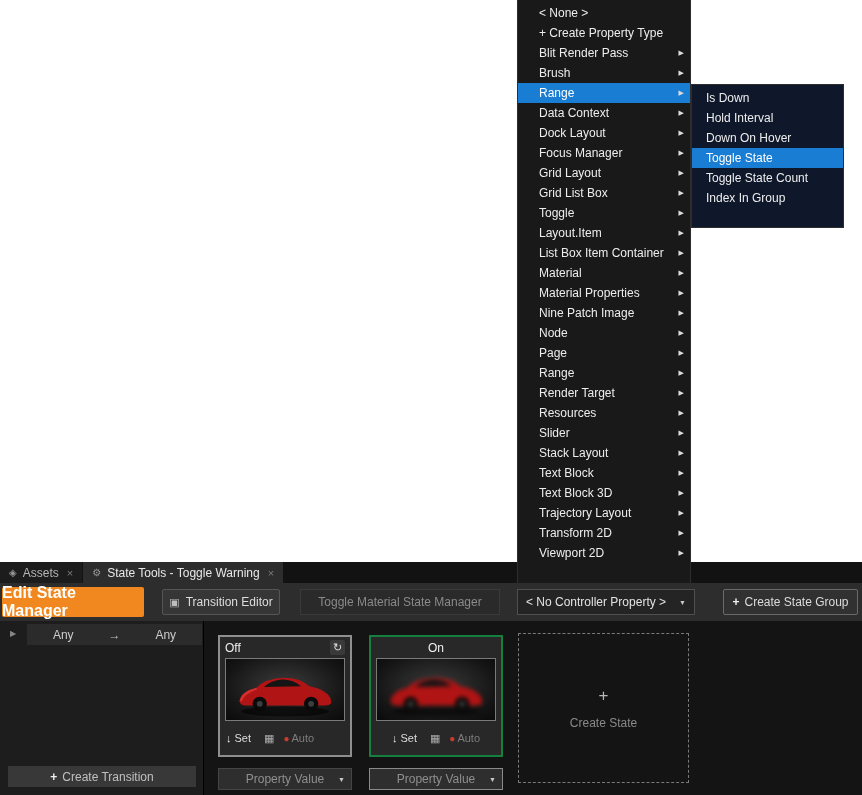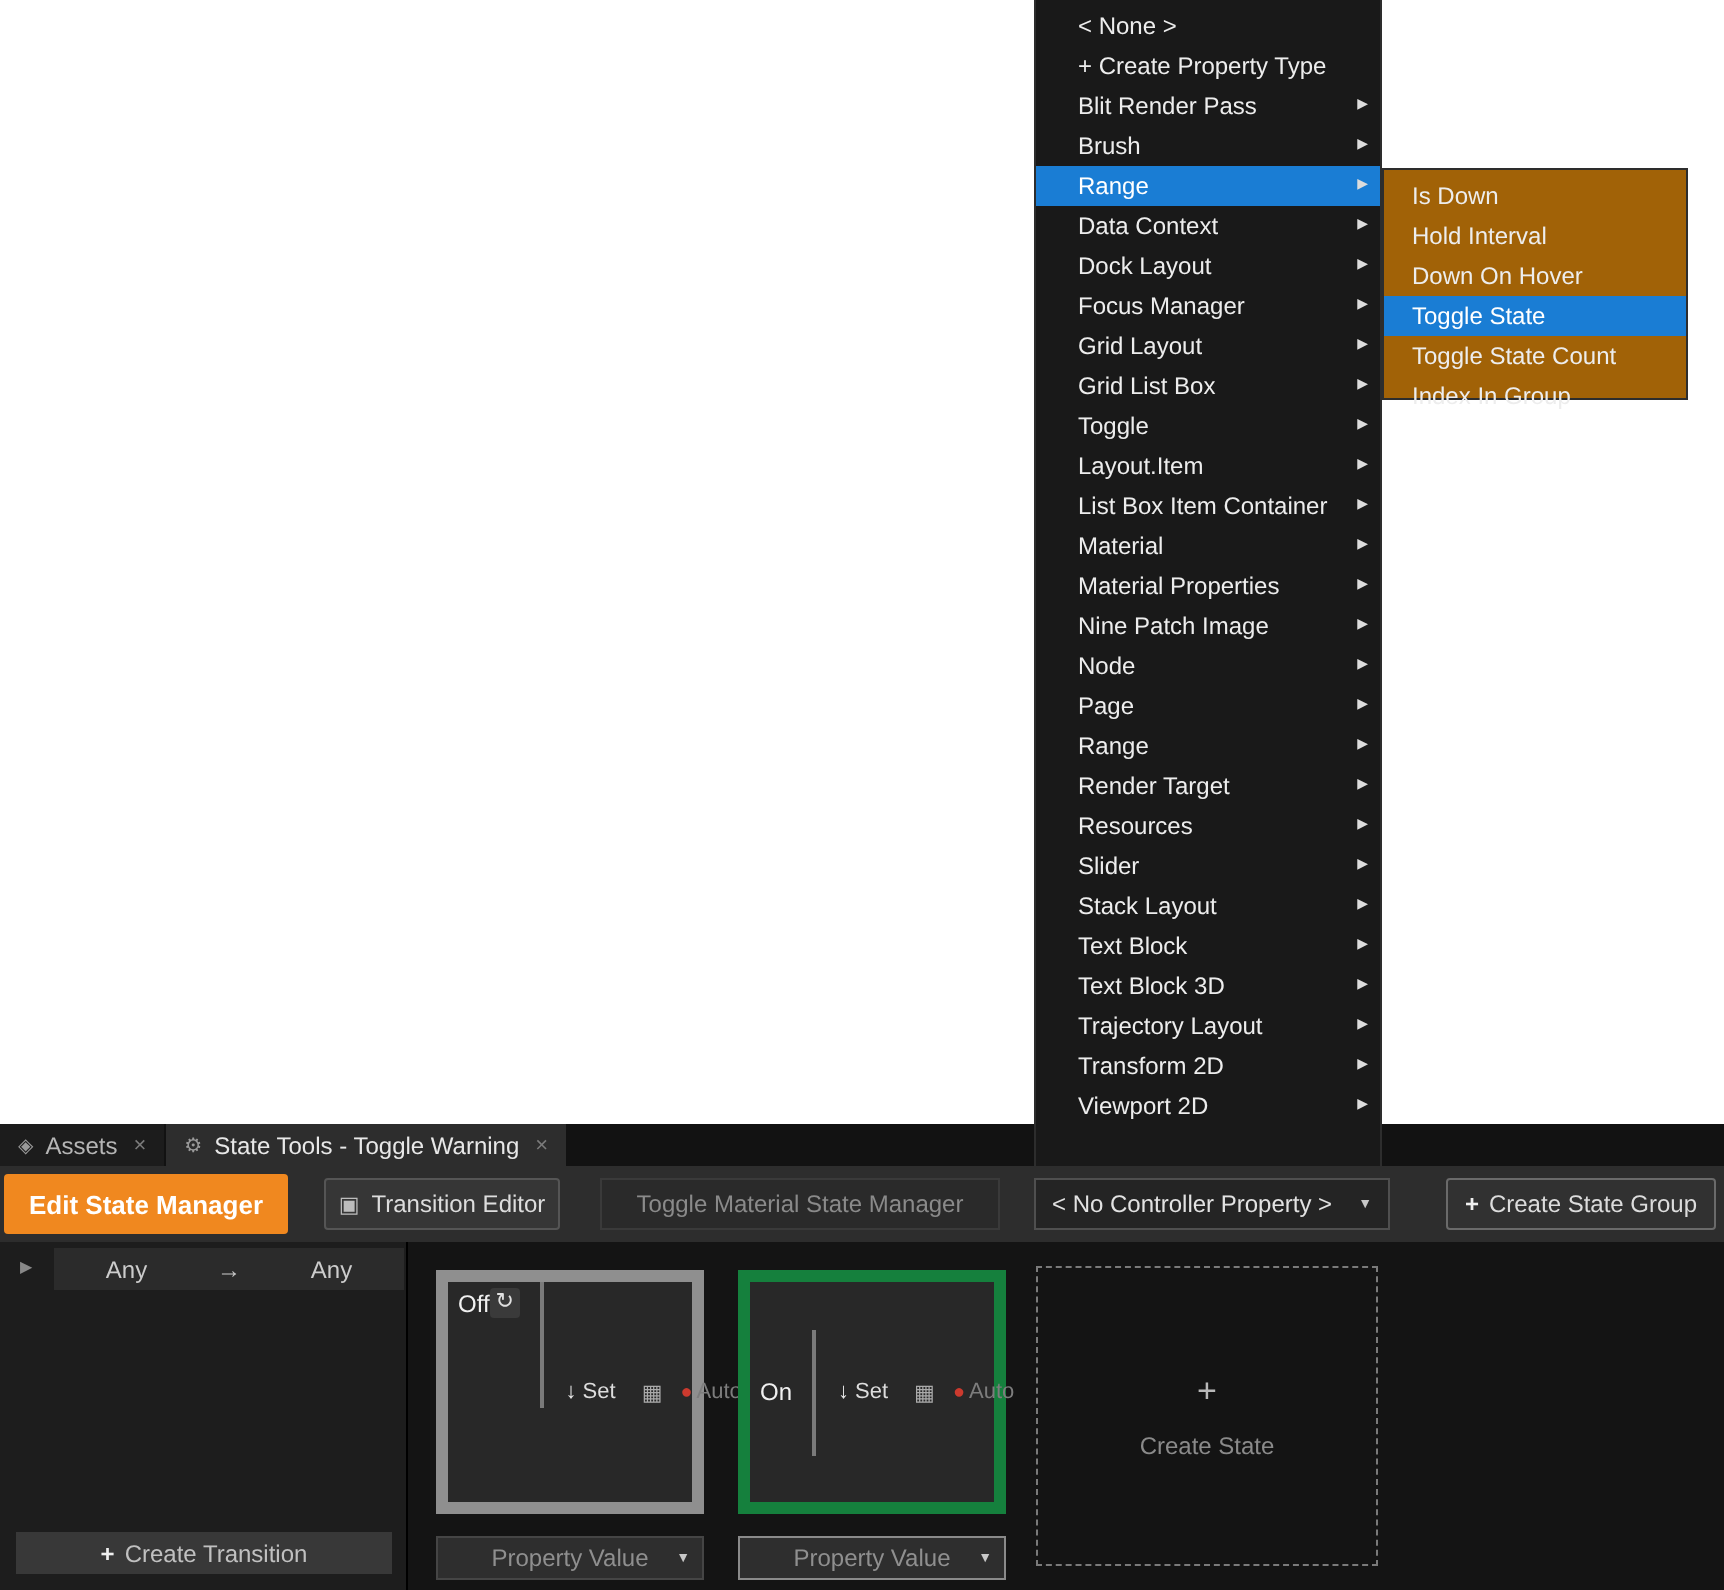--- a/index.html
+++ b/index.html
@@ -7,42 +7,42 @@
   body { font-family:"Liberation Sans", sans-serif; }
   .screen { position:relative; width:862px; height:795px; background:#ffffff; overflow:hidden; }
 
   
   .context-menu {
     position:absolute; left:517px; top:0; width:174px; height:584px;
     background:#191919; border:1px solid #2d2d2d; border-top:none;
     padding-top:3px; z-index:20;
   }
   .submenu {
-    position:absolute; left:691px; top:84px; width:153px; height:116px;
-    background:#a16207; border:1px solid #2d2d2d; padding-top:3px; z-index:21;
+    position:absolute; left:691px; top:84px; width:153px; height:144px;
+    background:#0f172a; border:1px solid #2d2d2d; padding-top:3px; z-index:21;
   }
   .menu-item { position:relative; height:20px; line-height:20px; padding-left:21px;
     font-size:12px; color:#ededed; white-space:nowrap; }
   .submenu .menu-item { padding-left:14px; }
   .menu-item.highlighted { background:var(--accent-blue,#1a7dd4); color:#ffffff; }
   .menu-arrow { position:absolute; right:6px; top:0; line-height:20px; font-size:7px; color:#dcdcdc; }
 
   
   .bottom-panel { position:absolute; left:0; top:562px; width:862px; height:233px; background:#2d2d2d; z-index:1; }
 
   .tab-bar { position:absolute; left:0; top:0; right:0; height:21px; background:#121212; display:flex; }
   .tab { display:flex; align-items:center; gap:6px; padding:0 9px; font-size:12px;
     color:#b5b5b5; background:#1c1c1c; margin-right:1px; }
   .tab.active { background:#2d2d2d; color:#e8e8e8; }
   .tab-icon { font-size:10px; color:#9a9a9a; }
   .tab-close { font-size:11px; color:#7a7a7a; margin-left:2px; }
 
   .toolbar { position:absolute; left:0; top:21px; right:0; height:38px; background:#2d2d2d; }
   .btn-edit-sm { position:absolute; left:2px; top:4px; width:142px; height:30px;
-    background:var(--brand-orange,#f0881f); color:#ffffff; font-weight:bold; font-size:13px;
+    background:var(--brand-orange,#f0881f); color:#ffffff; font-weight:bold; font-size:16px;
     display:flex; align-items:center; justify-content:center; border-radius:2px; }
   .btn-transition-editor { position:absolute; left:162px; top:6px; width:118px; height:26px;
     background:#363636; border:1px solid #555555; border-radius:2px; color:#dddddd; font-size:12px;
     display:flex; align-items:center; justify-content:center; gap:6px; }
   .te-icon { font-size:11px; color:#bdbdbd; }
   .sm-name { position:absolute; left:300px; top:6px; width:200px; height:26px;
     background:#2a2a2a; border:1px solid #3a3a3a; color:#8a8a8a; font-size:12px;
     display:flex; align-items:center; justify-content:center; }
   .dd-controller { position:absolute; left:517px; top:6px; width:178px; height:26px;
     background:#242424; border:1px solid #4f4f4f; color:#e2e2e2; font-size:12px;
@@ -61,21 +61,21 @@
   .transition-row { position:absolute; left:27px; top:3px; width:175px; height:21px;
     background:#2b2b2b; display:flex; align-items:center; font-size:12px; color:#cccccc; }
   .transition-row .cell { flex:1; text-align:center; }
   .transition-row .t-arrow { flex:0 0 30px; text-align:center; color:#c4c4c4; }
   .btn-create-transition { position:absolute; left:8px; top:145px; width:188px; height:21px;
     background:#383838; color:#c0c0c0; font-size:12px;
     display:flex; align-items:center; justify-content:center; gap:5px; }
 
   .canvas { position:absolute; left:205px; top:0; right:0; height:100%; background:#141414; }
   .state-card { position:absolute; width:134px; height:122px; background:#282828;
-    border:6px solid #15803d; display:flex; }
+    border:2px solid #15803d; display:flex; flex-direction:column; }
   .state-card.default { border-color:#8f8f8f; }
   .card-header { height:21px; display:flex; align-items:center; padding:0 5px; }
   .card-title { flex:1; font-size:12px; color:#f0f0f0; }
   .default-state-icon { width:15px; height:15px; line-height:15px; text-align:center;
     font-size:11px; color:#e0e0e0; background:#3a3a3a; border-radius:2px; }
   .card-thumb { margin:0 5px; height:63px; border:1px solid #7a7a7a; overflow:hidden;
     background:radial-gradient(ellipse at 50% 45%, #3c3c3c 0%, #161616 70%, #0a0a0a 100%); }
   .card-thumb svg { width:100%; height:100%; display:block; }
   .card-thumb.blurred svg { filter:blur(2px); }
   .card-footer { flex:1; display:flex; align-items:center; padding:0 6px; }

